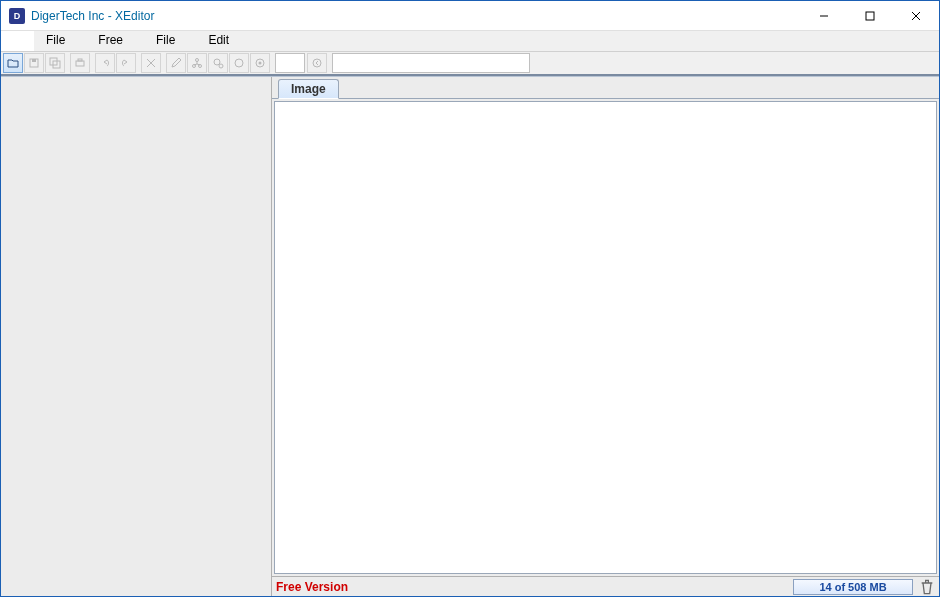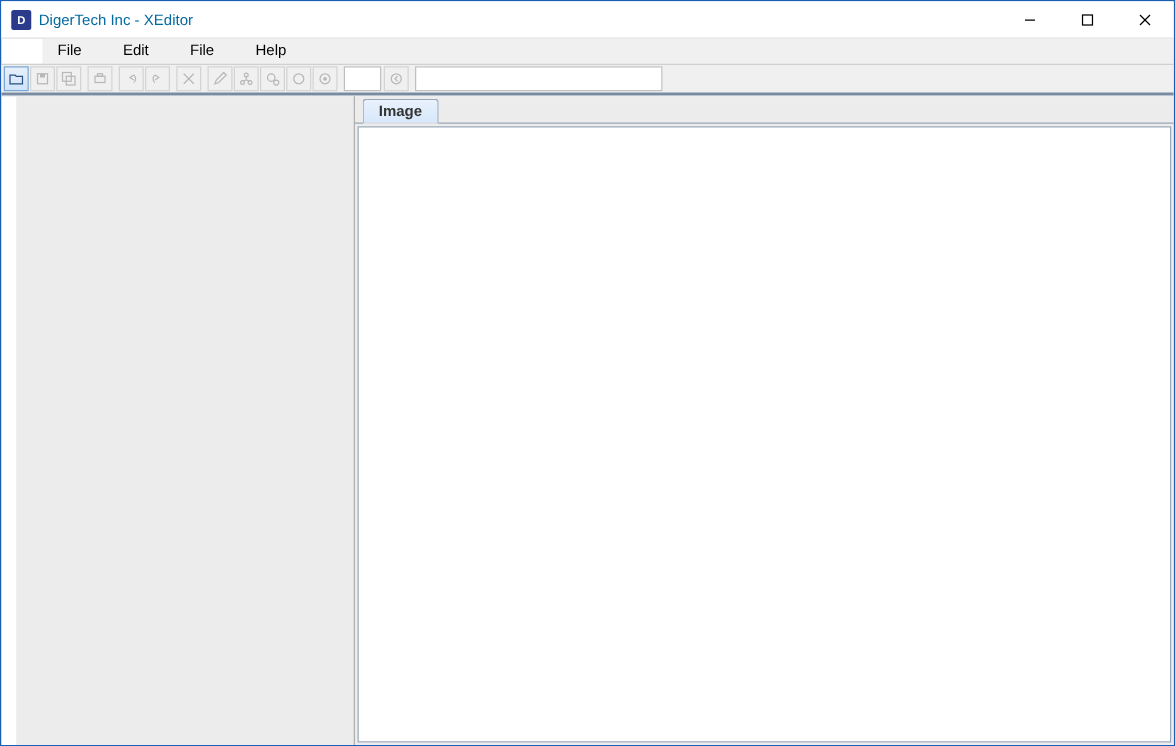--- a/index.html
+++ b/index.html
@@ -96,21 +96,20 @@
     font: inherit;
     padding: 0 2px;
   }
   .tbcombo.small input { width: 28px; }
   .tbcombo.large input { width: 196px; }
   
   .mainarea {
     display: flex;
     height: calc(100% - 30px - 20px - 25px);
     border-top: 1px solid #b8c4d4;
-    padding-left: 12px;
   }
   .sidepanel {
     width: 271px;
     background: #ececec;
     border-right: 1px solid #b0b0b0;
   }
   .rightpanel {
     flex: 1;
     display: flex;
     flex-direction: column;
@@ -195,23 +194,23 @@
   <span class="winbtn close">
     <svg viewBox="0 0 10 10">
         <line x1="1" y1="1" x2="9" y2="9" stroke="currentColor" stroke-width="1"></line>
         <line x1="9" y1="1" x2="1" y2="9" stroke="currentColor" stroke-width="1"></line>
       </svg>
   </span>
 </div>
 
 <div class="menubar">
   <span class="menuitem">File</span>
+  <span class="menuitem">Free</span>
+  <span class="menuitem">File</span>
   <span class="menuitem">Edit</span>
-  <span class="menuitem">File</span>
-  <span class="menuitem">Help</span>
 </div>
 
 <div class="toolbar">
   <div class="tbgroup">
     <span class="tbtn active">
         <svg viewBox="0 0 12 12">
           <path d="M1 3h4l1 1h5v6H1z" fill="none" stroke="currentColor"></path>
         </svg>
       </span>
     <span class="tbtn disabled">
@@ -305,14 +304,24 @@
 
 <div class="mainarea">
   <div class="sidepanel"></div>
   <div class="rightpanel">
     <div class="tabstrip">
       <span class="tab">Image</span>
     </div>
     <div class="canvaswrap">
       <div class="canvas"></div>
     </div>
+    <div class="statusbar">
+      <span class="version">Free Version</span>
+      <span class="spacer"></span>
+      <span class="memmeter">14 of 508 MB</span>
+      <span class="trashicon">
+        <svg viewBox="0 0 12 12">
+            <path d="M3 3h6l-1 8H4zM2 3h8M5 1h2v2H5z" fill="none" stroke="currentColor"></path>
+          </svg>
+      </span>
+    </div>
   </div>
 </div>
 
 </body></html>

